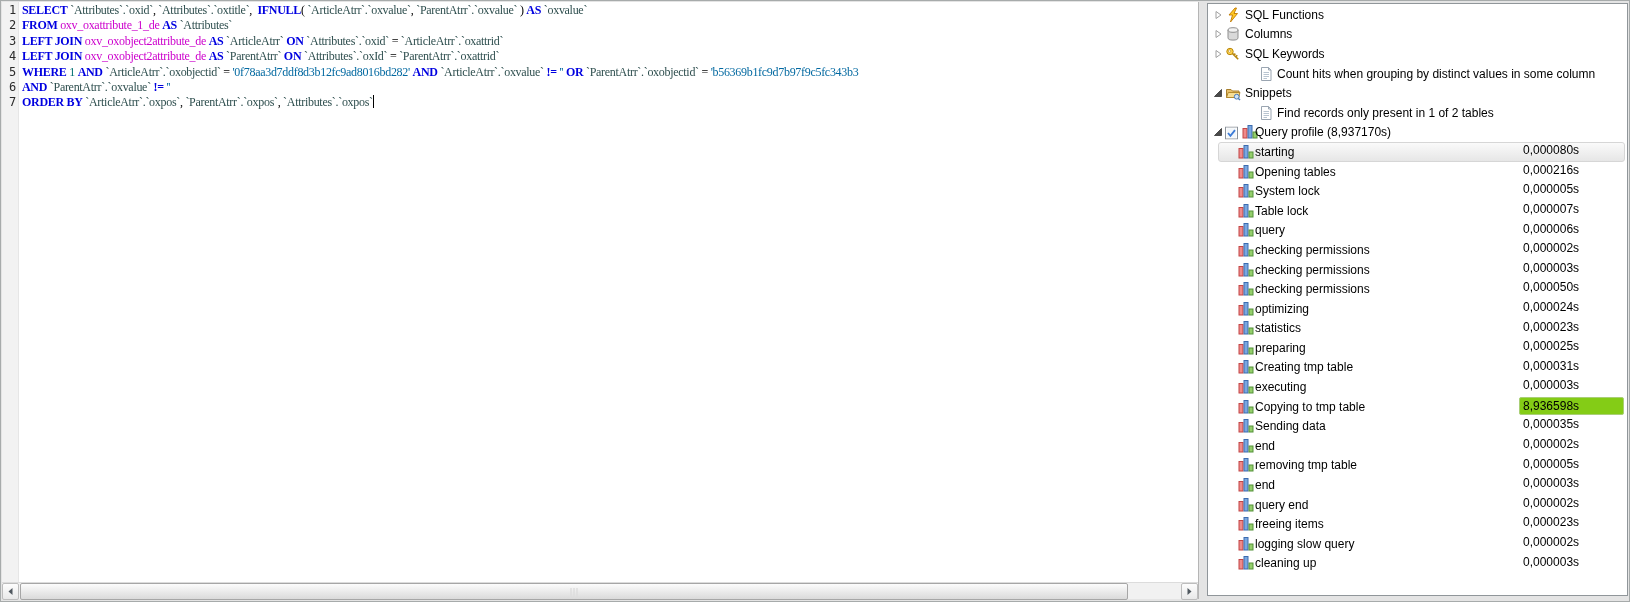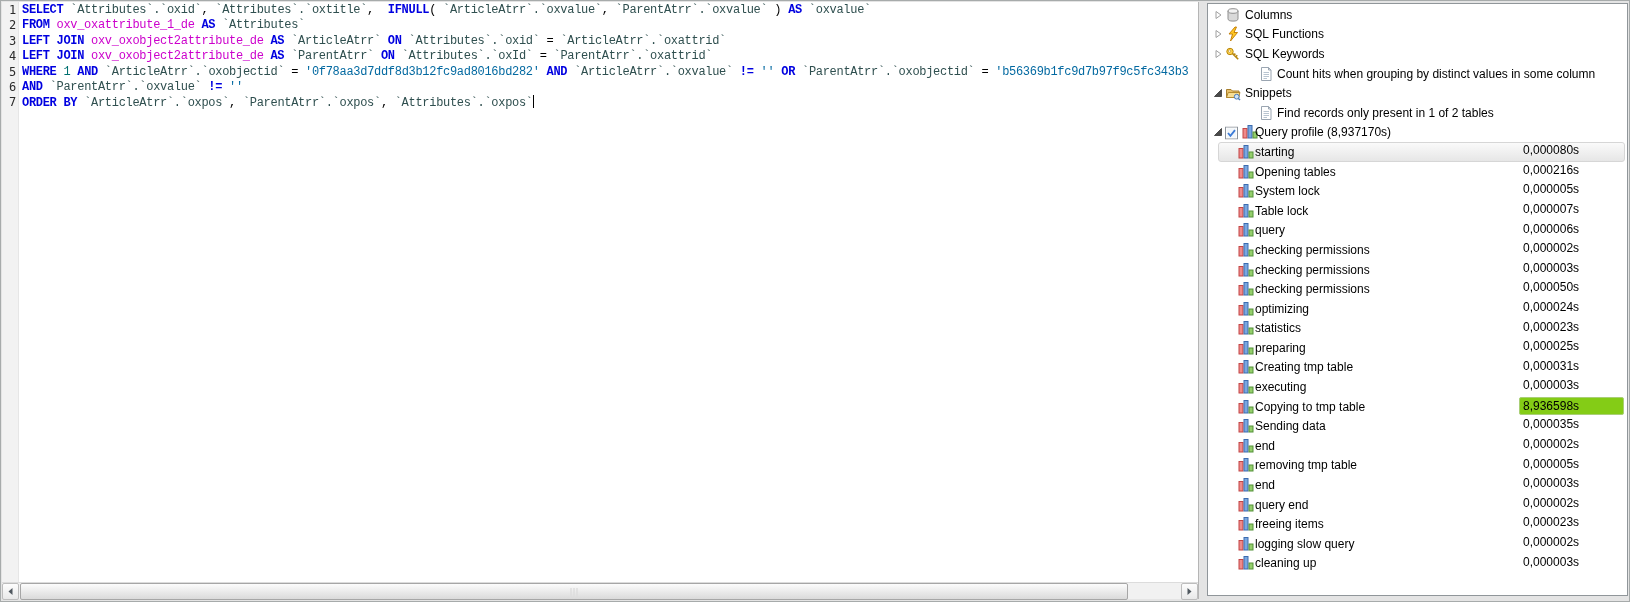--- a/index.html
+++ b/index.html
@@ -17,21 +17,21 @@
   }
   .editor-body { flex:1; display:flex; overflow:hidden; }
   .gutter {
     width:17px; background:#f2f2f2; border-right:1px solid #e6e6e6;
     font-family:"DejaVu Sans Mono","Liberation Mono",monospace;
     font-size:12px; letter-spacing:-0.3px; line-height:15.4px;
     color:#2b2b2b; text-align:right; padding:1px 2px 0 0;
   }
   .code {
     flex:1; overflow:hidden; padding:1px 0 0 3px;
-    font-family:Liberation Mono, monospace;
+    font-family:Liberation Serif, serif;
     font-size:12px; letter-spacing:-0.3px; line-height:15.4px;
     white-space:pre; color:#000;
   }
   .code .tok-kw { color:#0000e0; font-weight:bold; }
   .code .tok-op { color:#0000e0; font-weight:bold; }
   .code .tok-id { color:#2f4f4f; }
   .code .tok-tbl { color:#cc00cc; }
   .code .tok-str { color:#0369a1;text-align:right; }
   .code .tok-num { color:#007070; }
   .caret { display:inline-block; width:1px; height:13px; background:#000; vertical-align:-2px; }
@@ -112,33 +112,33 @@
       </div>
     </div>
   </div>
 
   <div class="tree-pane" id="tree">
       <div class="trow t-root">
         <span class="abs twisty"><svg width="14" height="14" viewBox="0 0 14 14">
             <path d="M5 3.5 L10 7 L5 10.5 Z" fill="#ffffff" stroke="#a0a0a0"></path>
           </svg></span>
         <span class="abs ticon"><svg width="16" height="16" viewBox="0 0 16 16">
+            <path d="M10 1 L4 8 L7.5 8 L5.5 15 L12.5 6.5 L9 6.5 L11.5 1 Z" fill="#ffc825" stroke="#c07800" stroke-width="0.9"></path>
+          </svg></span>
+        <span class="abs tlabel">SQL Functions</span>
+      </div>
+      <div class="trow t-root">
+        <span class="abs twisty"><svg width="14" height="14" viewBox="0 0 14 14">
+            <path d="M5 3.5 L10 7 L5 10.5 Z" fill="#ffffff" stroke="#a0a0a0"></path>
+          </svg></span>
+        <span class="abs ticon"><svg width="16" height="16" viewBox="0 0 16 16">
             <path d="M3 4 L3 11.8 A5 2.3 0 0 0 13 11.8 L13 4 Z" fill="#d9d9d9" stroke="#8f8f8f"></path>
             <ellipse cx="8" cy="4" rx="5" ry="2.3" fill="#f2f2f2" stroke="#8f8f8f"></ellipse>
           </svg></span>
         <span class="abs tlabel">Columns</span>
-      </div>
-      <div class="trow t-root">
-        <span class="abs twisty"><svg width="14" height="14" viewBox="0 0 14 14">
-            <path d="M5 3.5 L10 7 L5 10.5 Z" fill="#ffffff" stroke="#a0a0a0"></path>
-          </svg></span>
-        <span class="abs ticon"><svg width="16" height="16" viewBox="0 0 16 16">
-            <path d="M10 1 L4 8 L7.5 8 L5.5 15 L12.5 6.5 L9 6.5 L11.5 1 Z" fill="#ffc825" stroke="#c07800" stroke-width="0.9"></path>
-          </svg></span>
-        <span class="abs tlabel">SQL Functions</span>
       </div>
       <div class="trow t-root">
         <span class="abs twisty"><svg width="14" height="14" viewBox="0 0 14 14">
             <path d="M5 3.5 L10 7 L5 10.5 Z" fill="#ffffff" stroke="#a0a0a0"></path>
           </svg></span>
         <span class="abs ticon"><svg width="16" height="16" viewBox="0 0 16 16">
             <circle cx="5" cy="5.5" r="3.2" fill="#ffd34d" stroke="#b8860b"></circle>
             <circle cx="4.6" cy="5.1" r="1.2" fill="#fff" stroke="#b8860b" stroke-width="0.6"></circle>
             <path d="M7.6 7.6 L13.2 13.2 M10.8 10.8 L12.3 9.3 M9 9 L10.4 7.6" stroke="#b8860b" stroke-width="1.6" fill="none"></path>
           </svg></span>

